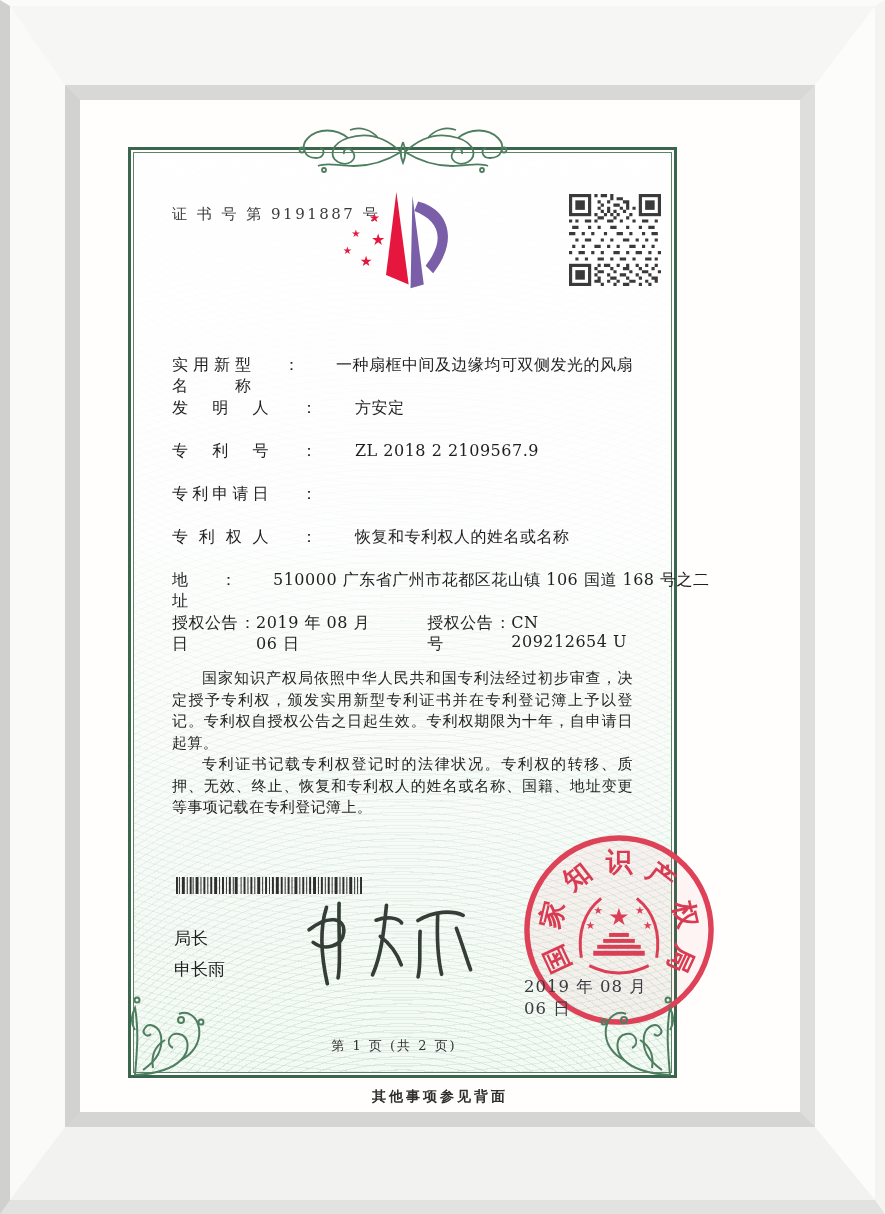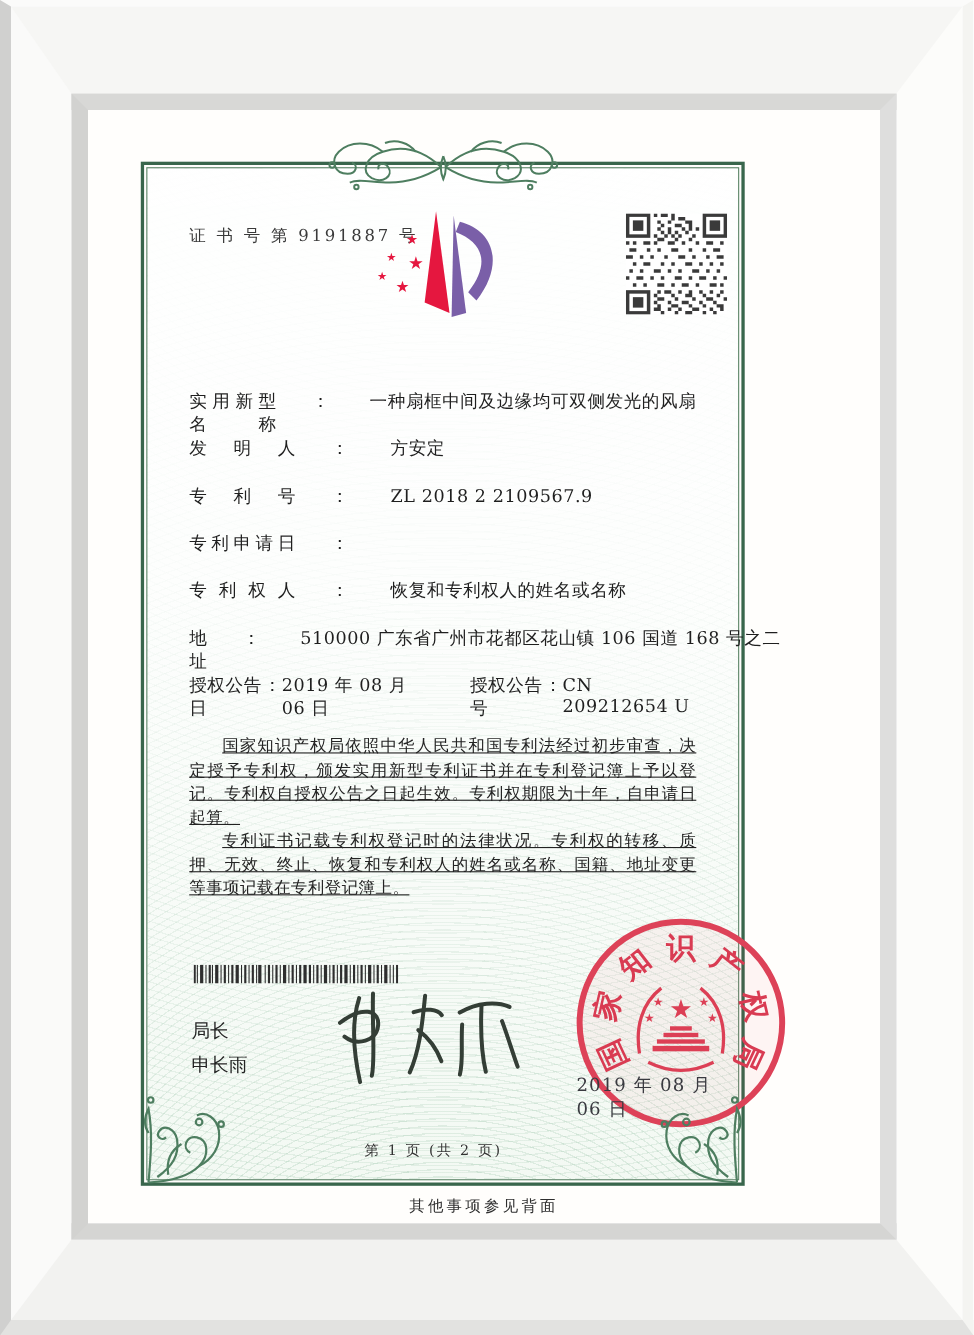--- a/index.html
+++ b/index.html
@@ -33,33 +33,33 @@
          padding-left:7px;color:#2b2b2b;}
   
   .fields{margin-top:42px;}
   .frow{display:flex;align-items:baseline;height:43px;font-size:16px;letter-spacing:.5px;color:#1f1f1f;gap:32px;}
   .flabel{display:inline-block;width:97px;text-align:justify;text-align-last:justify;}
   .fcolon{display:inline-block;width:18px;}
   .fvalue{flex:1;padding-left:4px;white-space:nowrap;}
   .grant{display:flex;align-items:baseline;height:43px;font-size:16px;letter-spacing:.5px;color:#1f1f1f;}
   .gspacer{width:46px;}
   
-  .paras{margin-top:12px;text-decoration:underline;}
+  .paras{margin-top:12px;}
   .paras p{margin:0;text-indent:2em;font-size:15px;line-height:21.5px;letter-spacing:.4px;
            color:#242424;text-align:justify;}
   
   .barcode{position:absolute;left:42px;top:724px;width:186px;height:17px;}
   .signer{position:absolute;left:40px;top:770px;font-size:17px;line-height:31px;color:#222;}
   .signature{position:absolute;left:150px;top:736px;transform:rotate(-2deg);}
   .seal{position:absolute;left:386px;top:678px;}
   .seal-date{position:absolute;left:390px;top:823px;font-size:16.5px;letter-spacing:1px;color:#3a3a40;z-index:3;}
   .page-note{position:absolute;left:0;right:17px;top:884px;text-align:center;font-size:13px;
              letter-spacing:2px;color:#333;}
   .back-note{position:absolute;left:0;right:0;top:988px;text-align:center;font-size:14px;
-             letter-spacing:3px;color:#2e2e2e;}
+             letter-spacing:3px;color:#2e2e2e;font-weight:bold;}
   
   .fl-top{position:absolute;left:50%;top:-31px;transform:translateX(-50%);z-index:2;}
   .fl-bl{position:absolute;left:-11px;bottom:-13px;z-index:2;}
   .fl-br{position:absolute;right:-11px;bottom:-13px;transform:scaleX(-1);z-index:2;}
 </style>
 </head>
 <body>
 
 <svg width="0" height="0" style="position:absolute">
   <defs>

